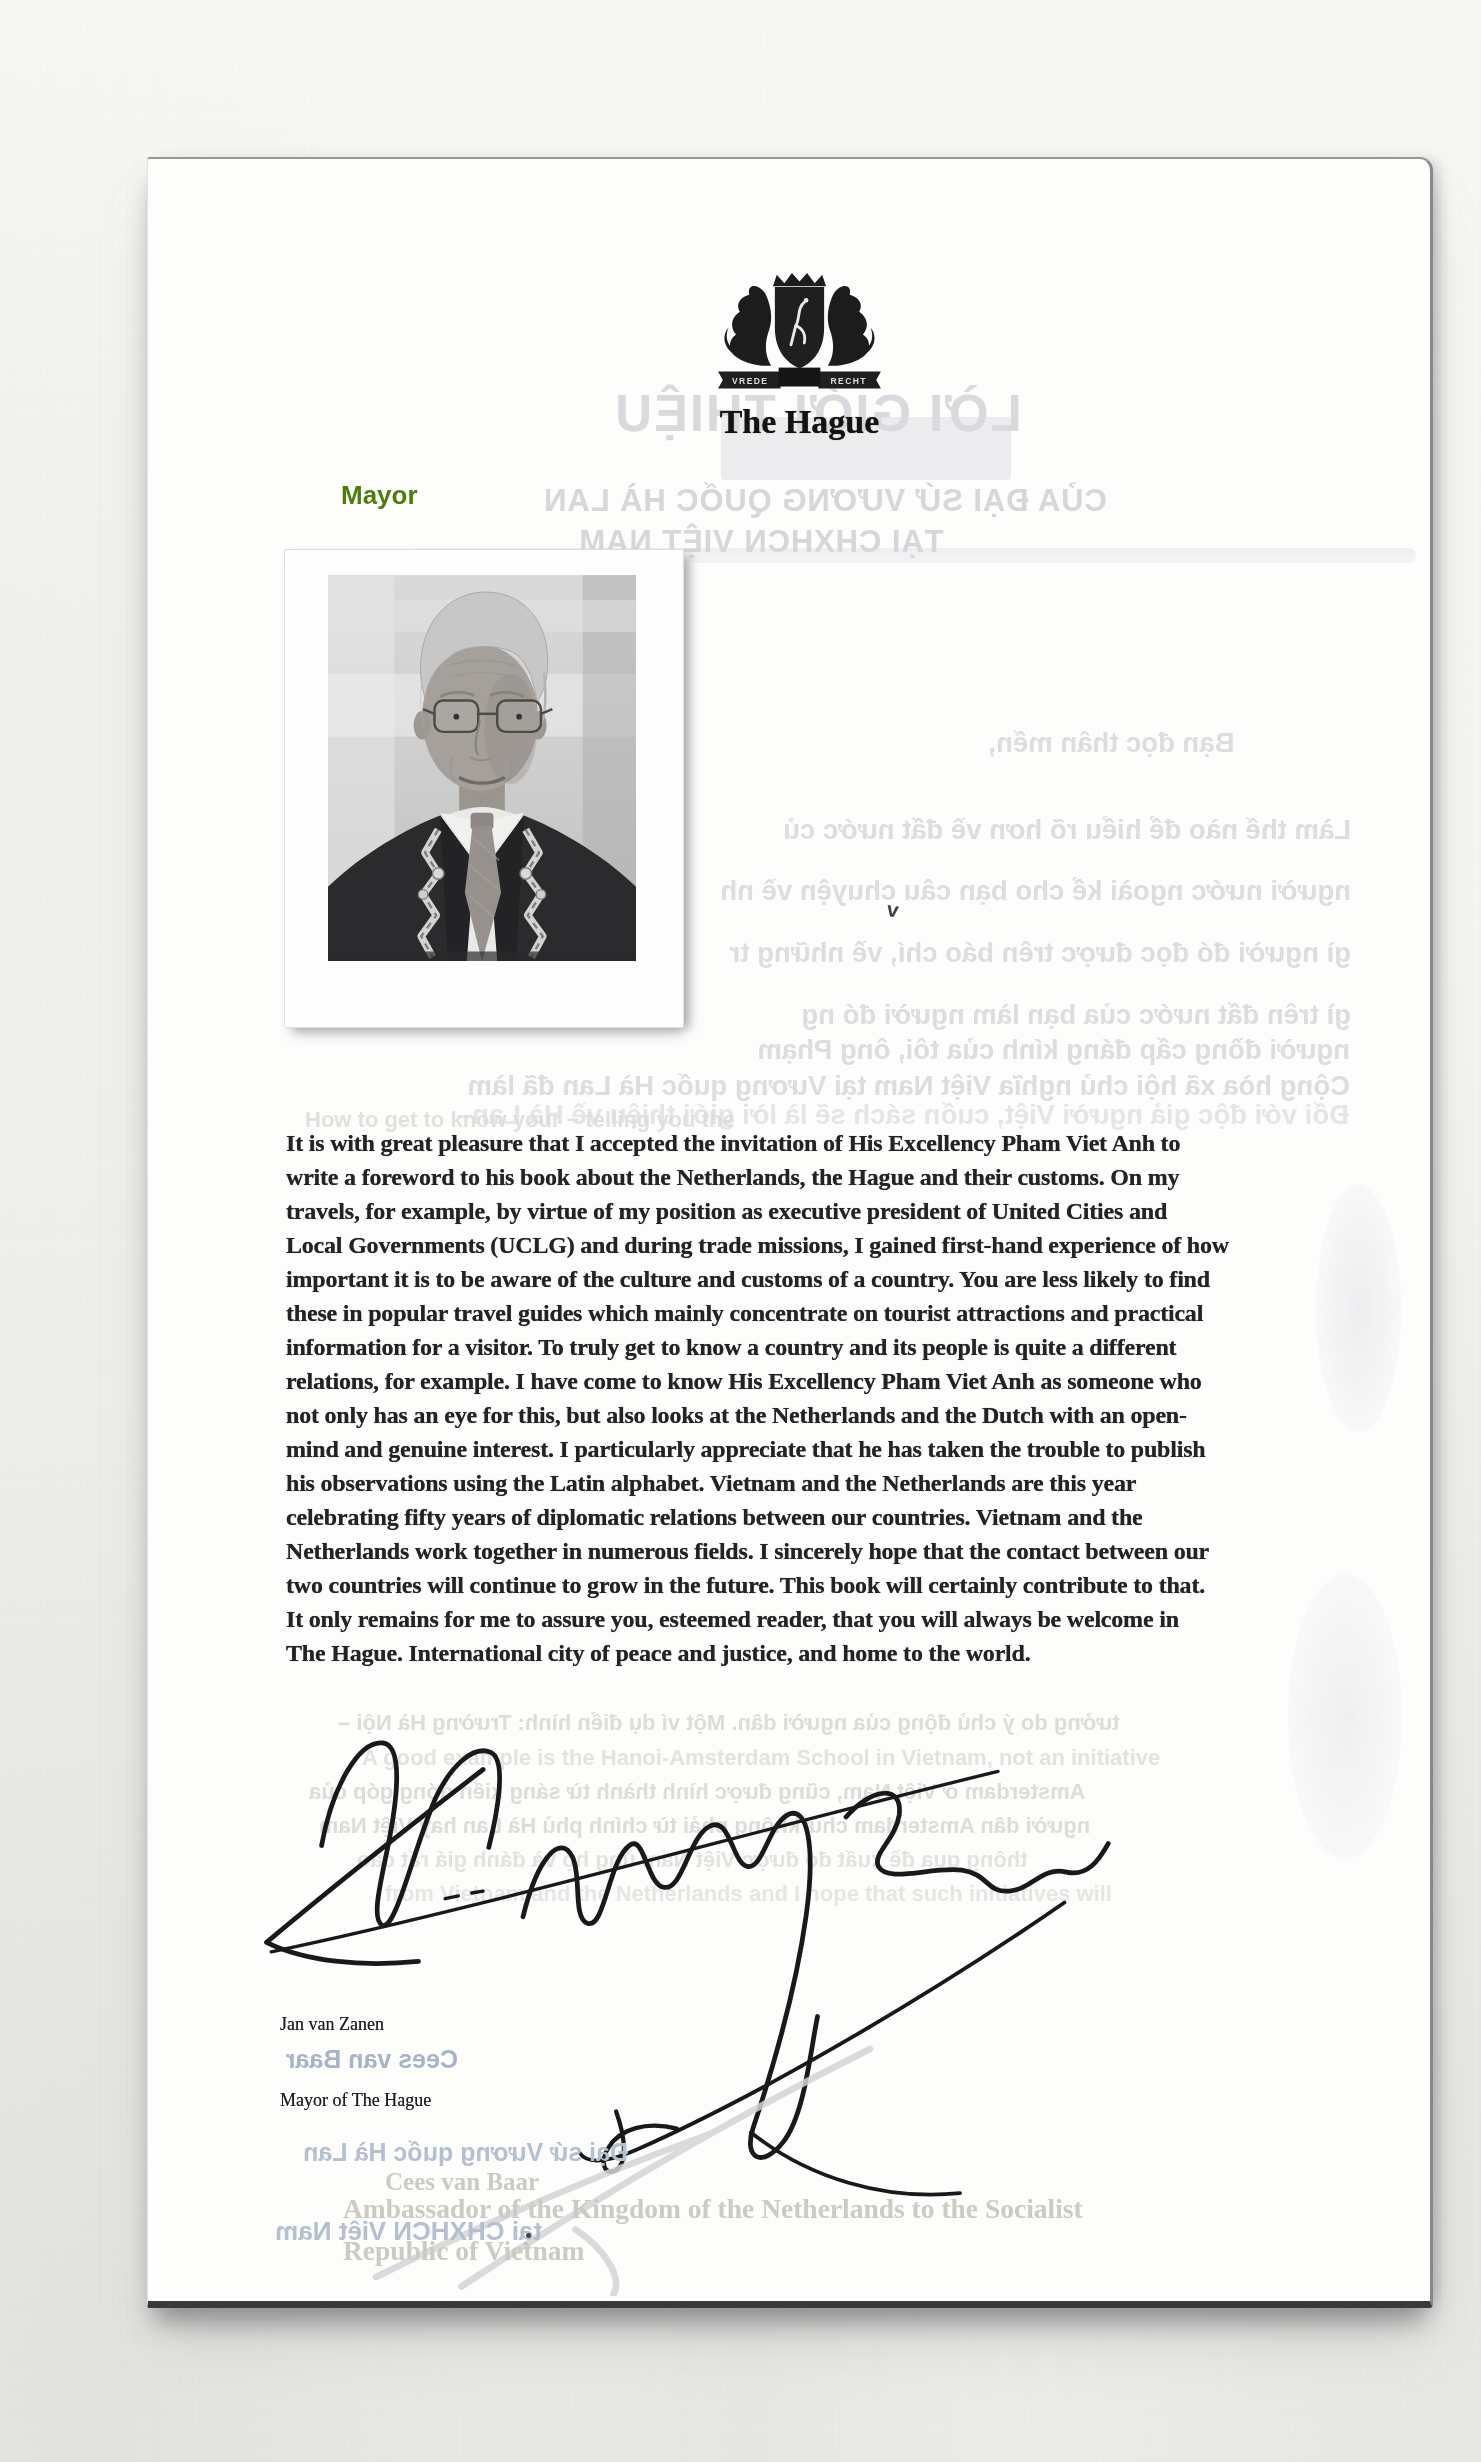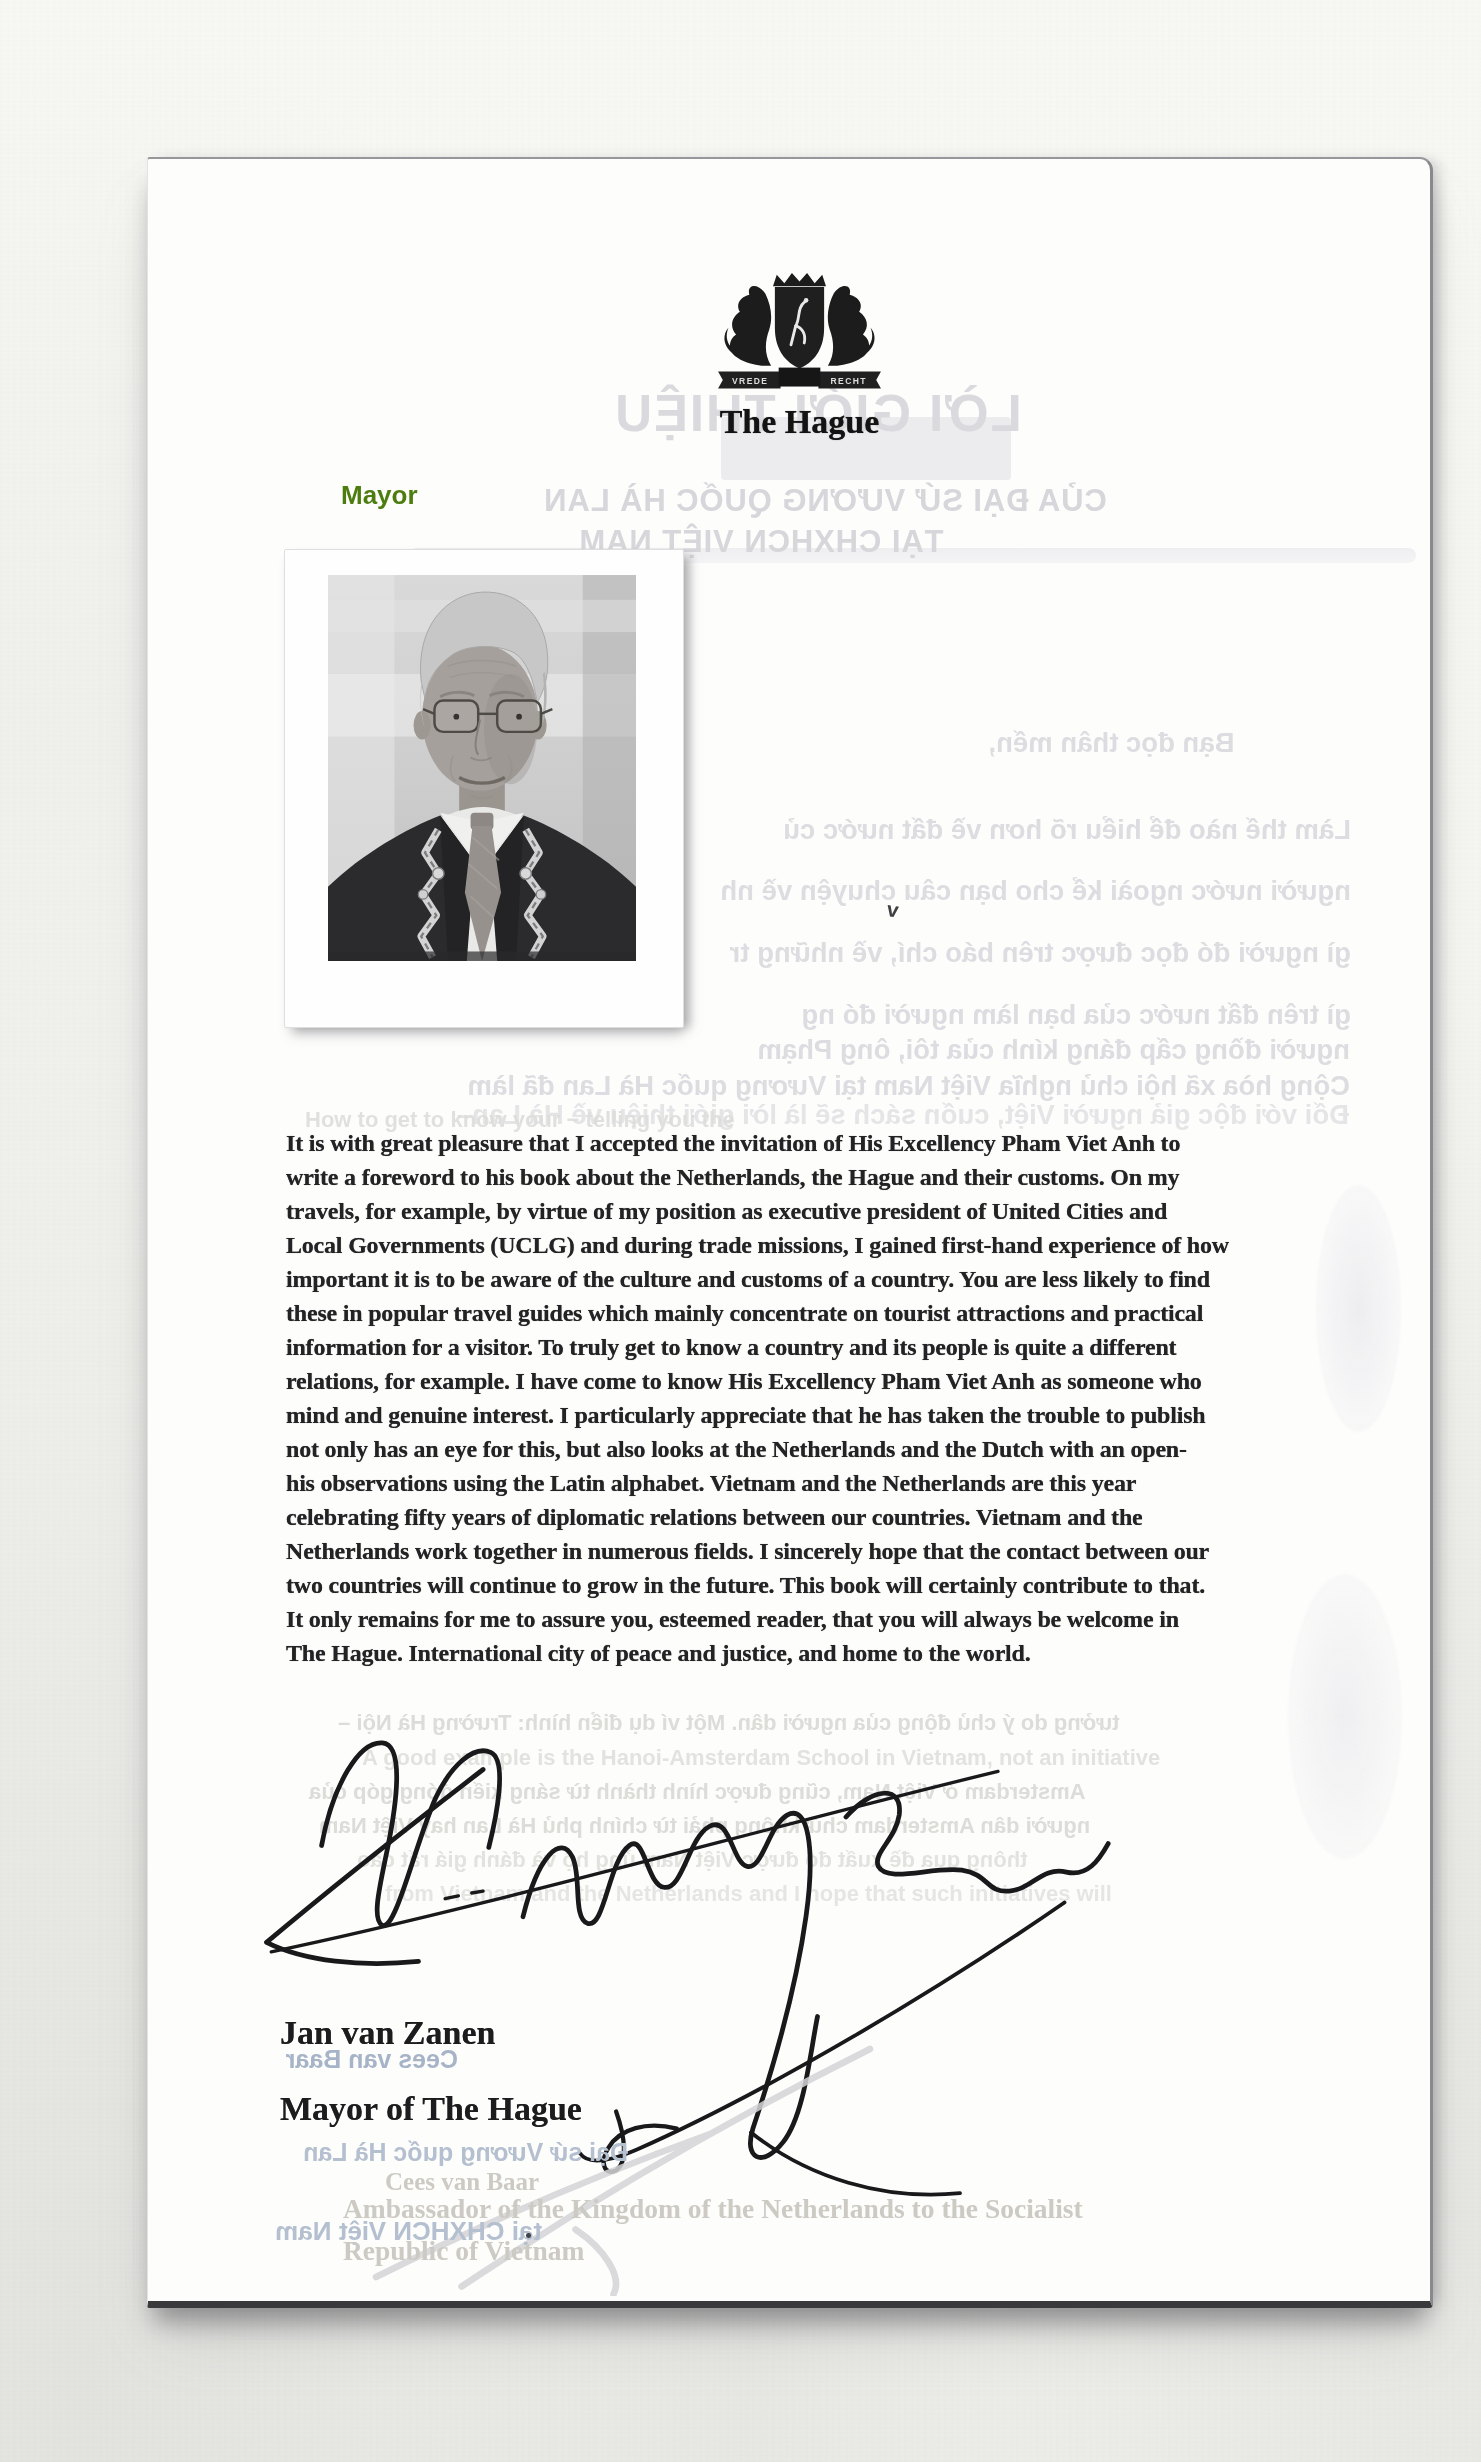--- a/index.html
+++ b/index.html
@@ -30,21 +30,21 @@
   .serif{font-family:"Liberation Serif","DejaVu Serif",serif;}
   .mir{transform:scaleX(-1);}
   .bleed{color:#d8d8dd;font-weight:700;white-space:nowrap;}
   .bleed-title{font-size:51px;letter-spacing:1.9px;color:#dadade;}
   .bleed-sub{font-size:31px;letter-spacing:0.9px;color:#d6d6db;}
   .bleed-body{font-size:27.5px;font-weight:600;color:#dddde1;white-space:nowrap;}
   .ghost{font-size:22px;font-weight:600;color:#dcdcd9;white-space:nowrap;text-align:right;}
   .foreword-line{white-space:nowrap;}
   .foreword{font-size:24px;font-weight:700;letter-spacing:-0.2px;
     color:#232325;line-height:34px;text-shadow:0 0 0.7px rgba(35,35,37,.75);}
-  .namecap{font-size:34px;font-weight:700;color:#1c1c1e;white-space:nowrap;
+  .namecap{font-size:18px;font-weight:400;color:#1c1c1e;white-space:nowrap;
     text-shadow:0 0 0.6px rgba(28,28,30,.7);}
   .footer-faint{font-family:"Liberation Serif","DejaVu Serif",serif;
     font-weight:700;color:#cccac3;white-space:nowrap;}
   .streak{background:linear-gradient(#ebebee,#f2f2f4);border-radius:7.6px;}
   .blob{border-radius:50%;filter:blur(0.9px);}
 </style>
 </head>
 <body>
 
 <div class="canvas">
@@ -185,22 +185,22 @@
 
     <div class="abs foreword serif" style="left:138px;top:967px;">
       <div class="foreword-line">It is with great pleasure that I accepted the invitation of His Excellency Pham Viet Anh to</div>
       <div class="foreword-line">write a foreword to his book about the Netherlands, the Hague and their customs. On my</div>
       <div class="foreword-line">travels, for example, by virtue of my position as executive president of United Cities and</div>
       <div class="foreword-line">Local Governments (UCLG) and during trade missions, I gained first-hand experience of how</div>
       <div class="foreword-line">important it is to be aware of the culture and customs of a country. You are less likely to find</div>
       <div class="foreword-line">these in popular travel guides which mainly concentrate on tourist attractions and practical</div>
       <div class="foreword-line">information for a visitor. To truly get to know a country and its people is quite a different</div>
       <div class="foreword-line">relations, for example. I have come to know His Excellency Pham Viet Anh as someone who</div>
+      <div class="foreword-line">not only has an eye for this, but also looks at the Netherlands and the Dutch with an open-</div>
       <div class="foreword-line">mind and genuine interest. I particularly appreciate that he has taken the trouble to publish</div>
-      <div class="foreword-line">not only has an eye for this, but also looks at the Netherlands and the Dutch with an open-</div>
       <div class="foreword-line">his observations using the Latin alphabet. Vietnam and the Netherlands are this year</div>
       <div class="foreword-line">celebrating fifty years of diplomatic relations between our countries. Vietnam and the</div>
       <div class="foreword-line">Netherlands work together in numerous fields. I sincerely hope that the contact between our</div>
       <div class="foreword-line">two countries will continue to grow in the future. This book will certainly contribute to that.</div>
       <div class="foreword-line">It only remains for me to assure you, esteemed reader, that you will always be welcome in</div>
       <div class="foreword-line">The Hague. International city of peace and justice, and home to the world.</div>
     </div>
 
     <div class="abs ghost mir" style="left:190px;top:1551px;width:997px;">tưởng do ý chủ động của người dân. Một ví dụ điển hình: Trường Hà Nội –</div>
     <div class="abs ghost" style="left:214px;top:1586px;opacity:.8;">A good example is the Hanoi-Amsterdam School in Vietnam, not an initiative</div>

